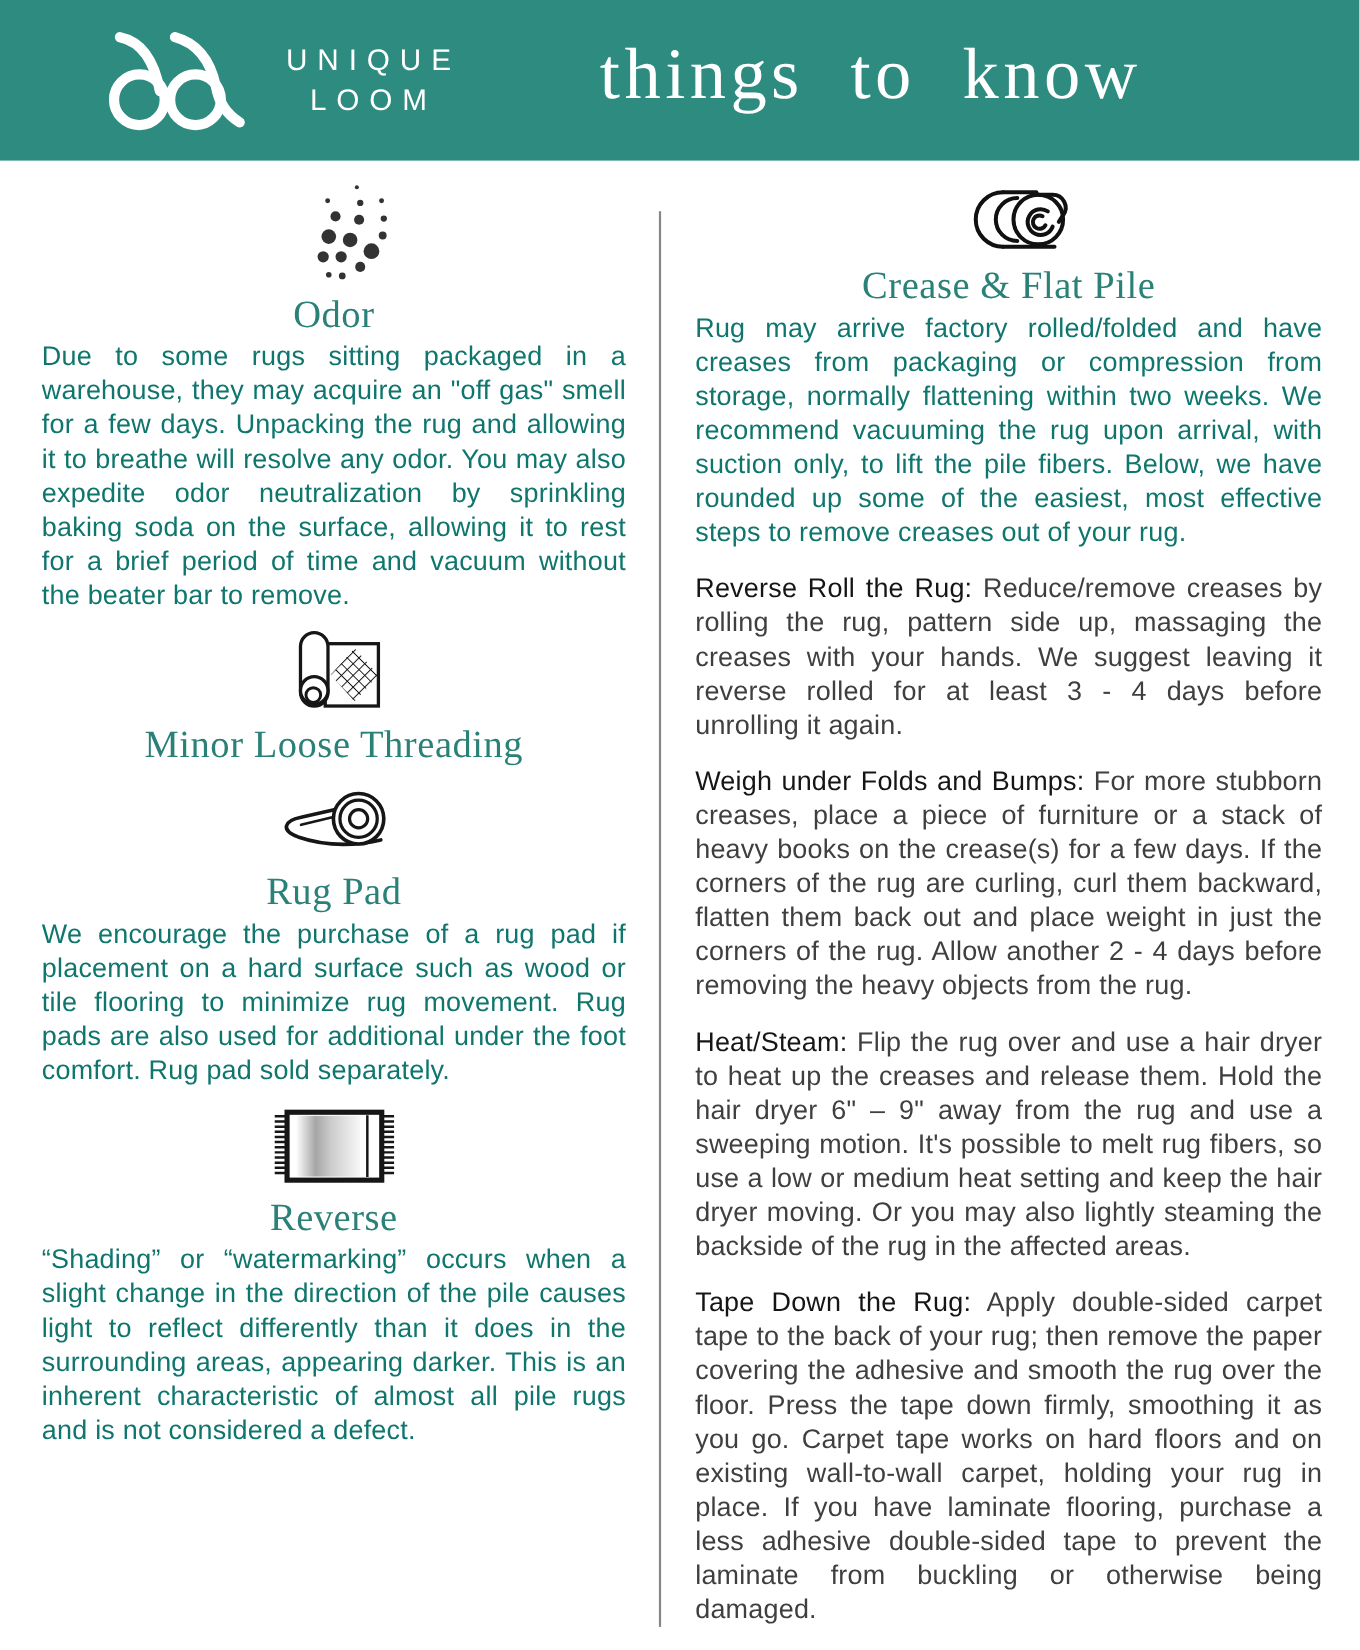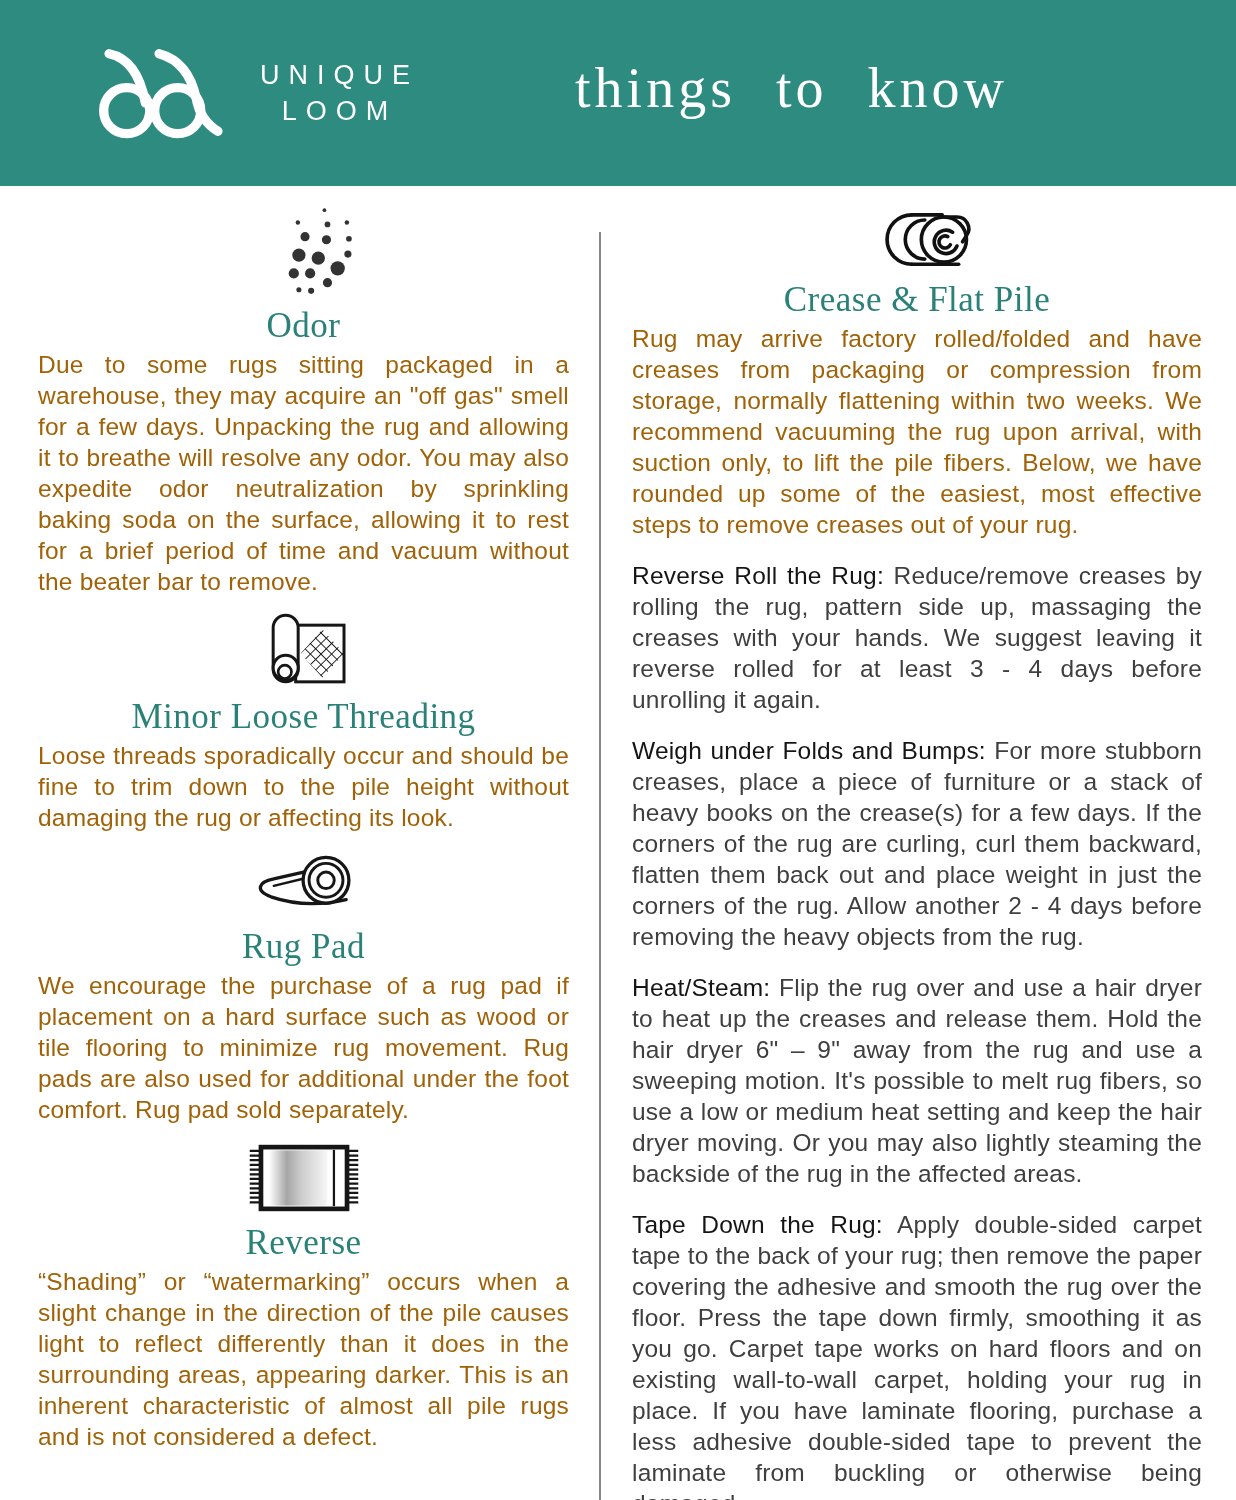--- a/index.html
+++ b/index.html
@@ -3,51 +3,51 @@
 <meta charset="utf-8">
 <style>
   * { box-sizing: border-box; }
   html, body { margin: 0; padding: 0; }
   body {
     width: 1236px; height: 1500px; overflow: hidden;
     background: #ffffff;
     font-family: "Liberation Sans", sans-serif;
   }
   .header {
-    height: 186px; background: #2e8b80;
+    height: 146px; background: #2e8b80;
     display: flex; align-items: center;
     padding: 0 72px 0 94px;
   }
   .brand { display: flex; align-items: center; gap: 28px; }
   .brand-text {
     color: #ffffff; font-size: 27px; letter-spacing: 9px;
     line-height: 1.35; text-align: center; font-weight: 400;
   }
   .title {
     flex: 1; text-align: center; color: #ffffff;
     font-family: "Liberation Serif", serif;
-    font-size: 56px; font-weight: 400;
+    font-size: 66px; font-weight: 400;
     letter-spacing: 4px; word-spacing: 22px;
     padding-bottom: 10px;
   }
   .content { display: flex; }
   .col-left  { width: 531px; margin-left: 38px; padding-top: 16px; }
   .divider   { width: 2px; background: #878787; margin: 46px 31px 0 30px; align-self: stretch; }
   .col-right { width: 570px; padding-top: 20px; }
   .section { text-align: center; }
   .section + .section { margin-top: 14px; }
   .icon-wrap { display: flex; justify-content: center; align-items: flex-end; }
   h2 {
     font-family: "Liberation Serif", serif;
     color: #2a8177; font-size: 35px; font-weight: 400;
     margin: 6px 0 3px 0; letter-spacing: 0.5px;
   }
   p.body {
     text-align: justify; font-size: 24.5px; line-height: 31px;
-    color: #a16207; margin: 0; letter-spacing: 0.2px;
+    color: #0f766e; margin: 0; letter-spacing: 0.2px;
   }
   .tip {
     text-align: justify; font-size: 24.5px; line-height: 31px;
     color: #3f3f3f; margin: 20px 0 0 0; letter-spacing: 0.2px;
   }
   .tip b { color: #151515; font-weight: 400; }
 </style>
 </head>
 <body>
 
@@ -109,21 +109,20 @@
             </pattern>
           </defs>
           <rect x="46" y="17" width="58" height="68" fill="#ffffff" stroke="#161616" stroke-width="3.6"></rect>
           <polygon points="78,22 104,51 78,80 52,51" fill="url(#xh1)"></polygon>
           <rect x="19" y="5" width="30" height="80" rx="15" fill="#ffffff" stroke="#161616" stroke-width="3.6"></rect>
           <circle cx="34" cy="68" r="15" fill="#ffffff" stroke="#161616" stroke-width="3.6"></circle>
           <circle cx="33" cy="73" r="8" fill="#ffffff" stroke="#161616" stroke-width="3.2"></circle>
         </svg>
       </div>
       <h2>Minor Loose Threading</h2>
-      <p class="body">Loose threads sporadically occur and should be fine to trim down to the pile height without damaging the rug or affecting its look.</p>
     </div>
 
     <div class="section">
       <div class="icon-wrap">
         <svg width="110" height="74" viewBox="0 0 120 80">
           <path d="M106 57 Q 62 67 24 54 Q 11 49 12.5 43 Q 14 37 27 34.5 L 62 26.5" fill="#ffffff" stroke="#161616" stroke-width="3.6" stroke-linejoin="round" stroke-linecap="round"></path>
           <path d="M27 42 L 60 34" stroke="#161616" stroke-width="2.6" fill="none" stroke-linecap="round"></path>
           <circle cx="84" cy="36" r="25" fill="#ffffff" stroke="#161616" stroke-width="3.6"></circle>
           <circle cx="84" cy="36" r="18.5" fill="none" stroke="#161616" stroke-width="3.2"></circle>
           <circle cx="84" cy="36" r="9" fill="none" stroke="#161616" stroke-width="3.2"></circle>

